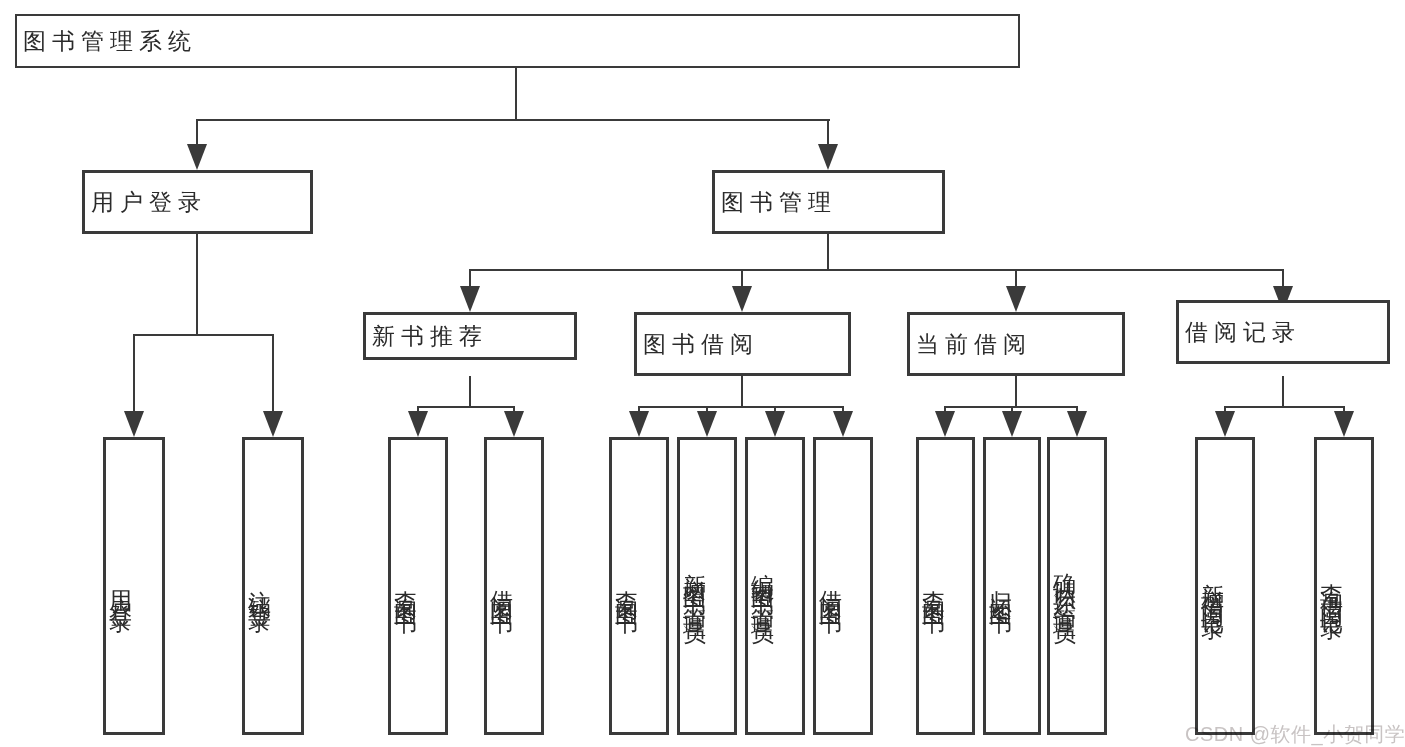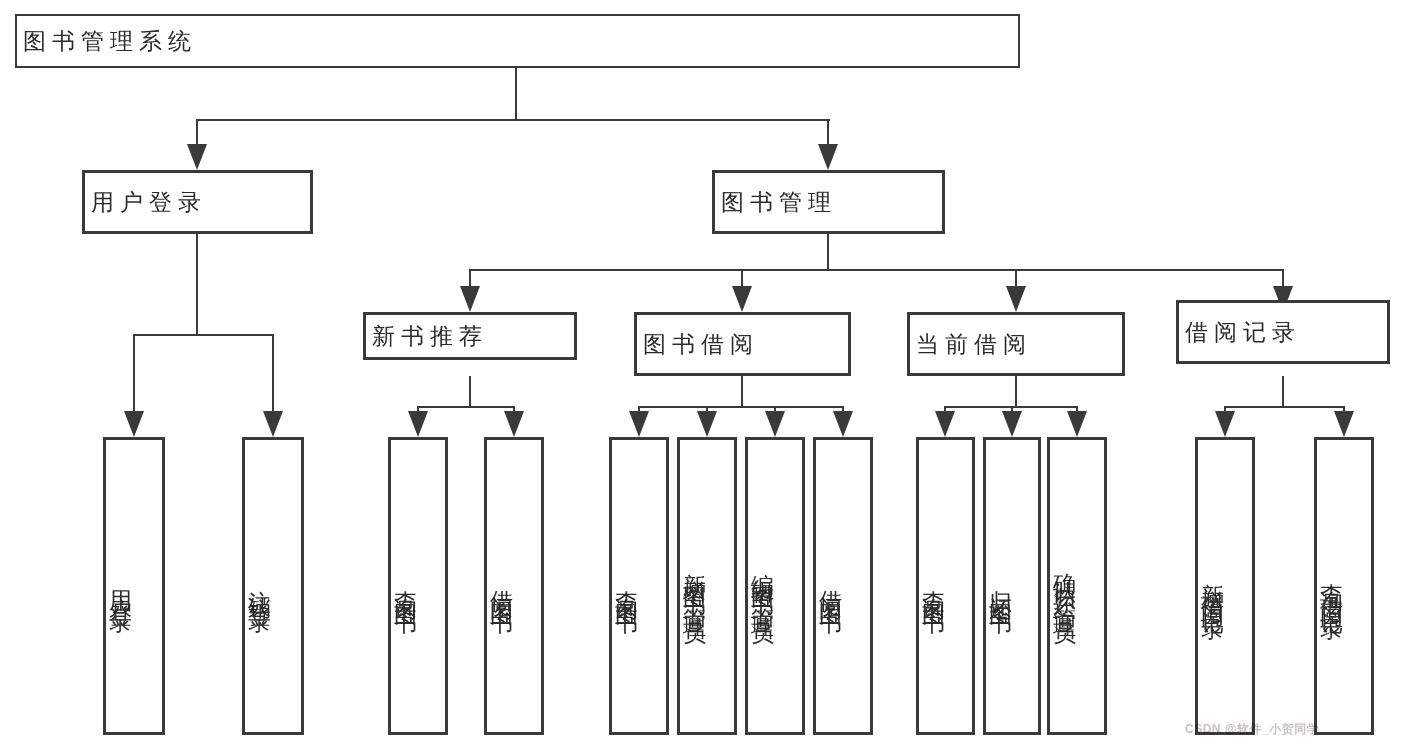--- a/index.html
+++ b/index.html
@@ -62,27 +62,26 @@
     position: absolute;
     width: 0; height: 0;
     border-left: 10px solid transparent;
     border-right: 10px solid transparent;
     border-top: 26px solid var(--line);
     z-index: 1;
   }
   .watermark {
     position: absolute;
     left: 1185px; top: 721px;
-    font-size: 12px;
+    font-size: 20px;
     color: var(--watermark);
     white-space: nowrap;
     z-index: 3;
     mix-blend-mode: multiply;
     letter-spacing: 0.5px;
-    font-weight: bold;
   }
 </style>
 </head>
 <body>
 
 <div class="canvas">
 
   <div class="box root-border" style="left:15px;top:14px;width:1005px;height:54px">
     <span class="label-h">图书管理系统</span>
   </div>

